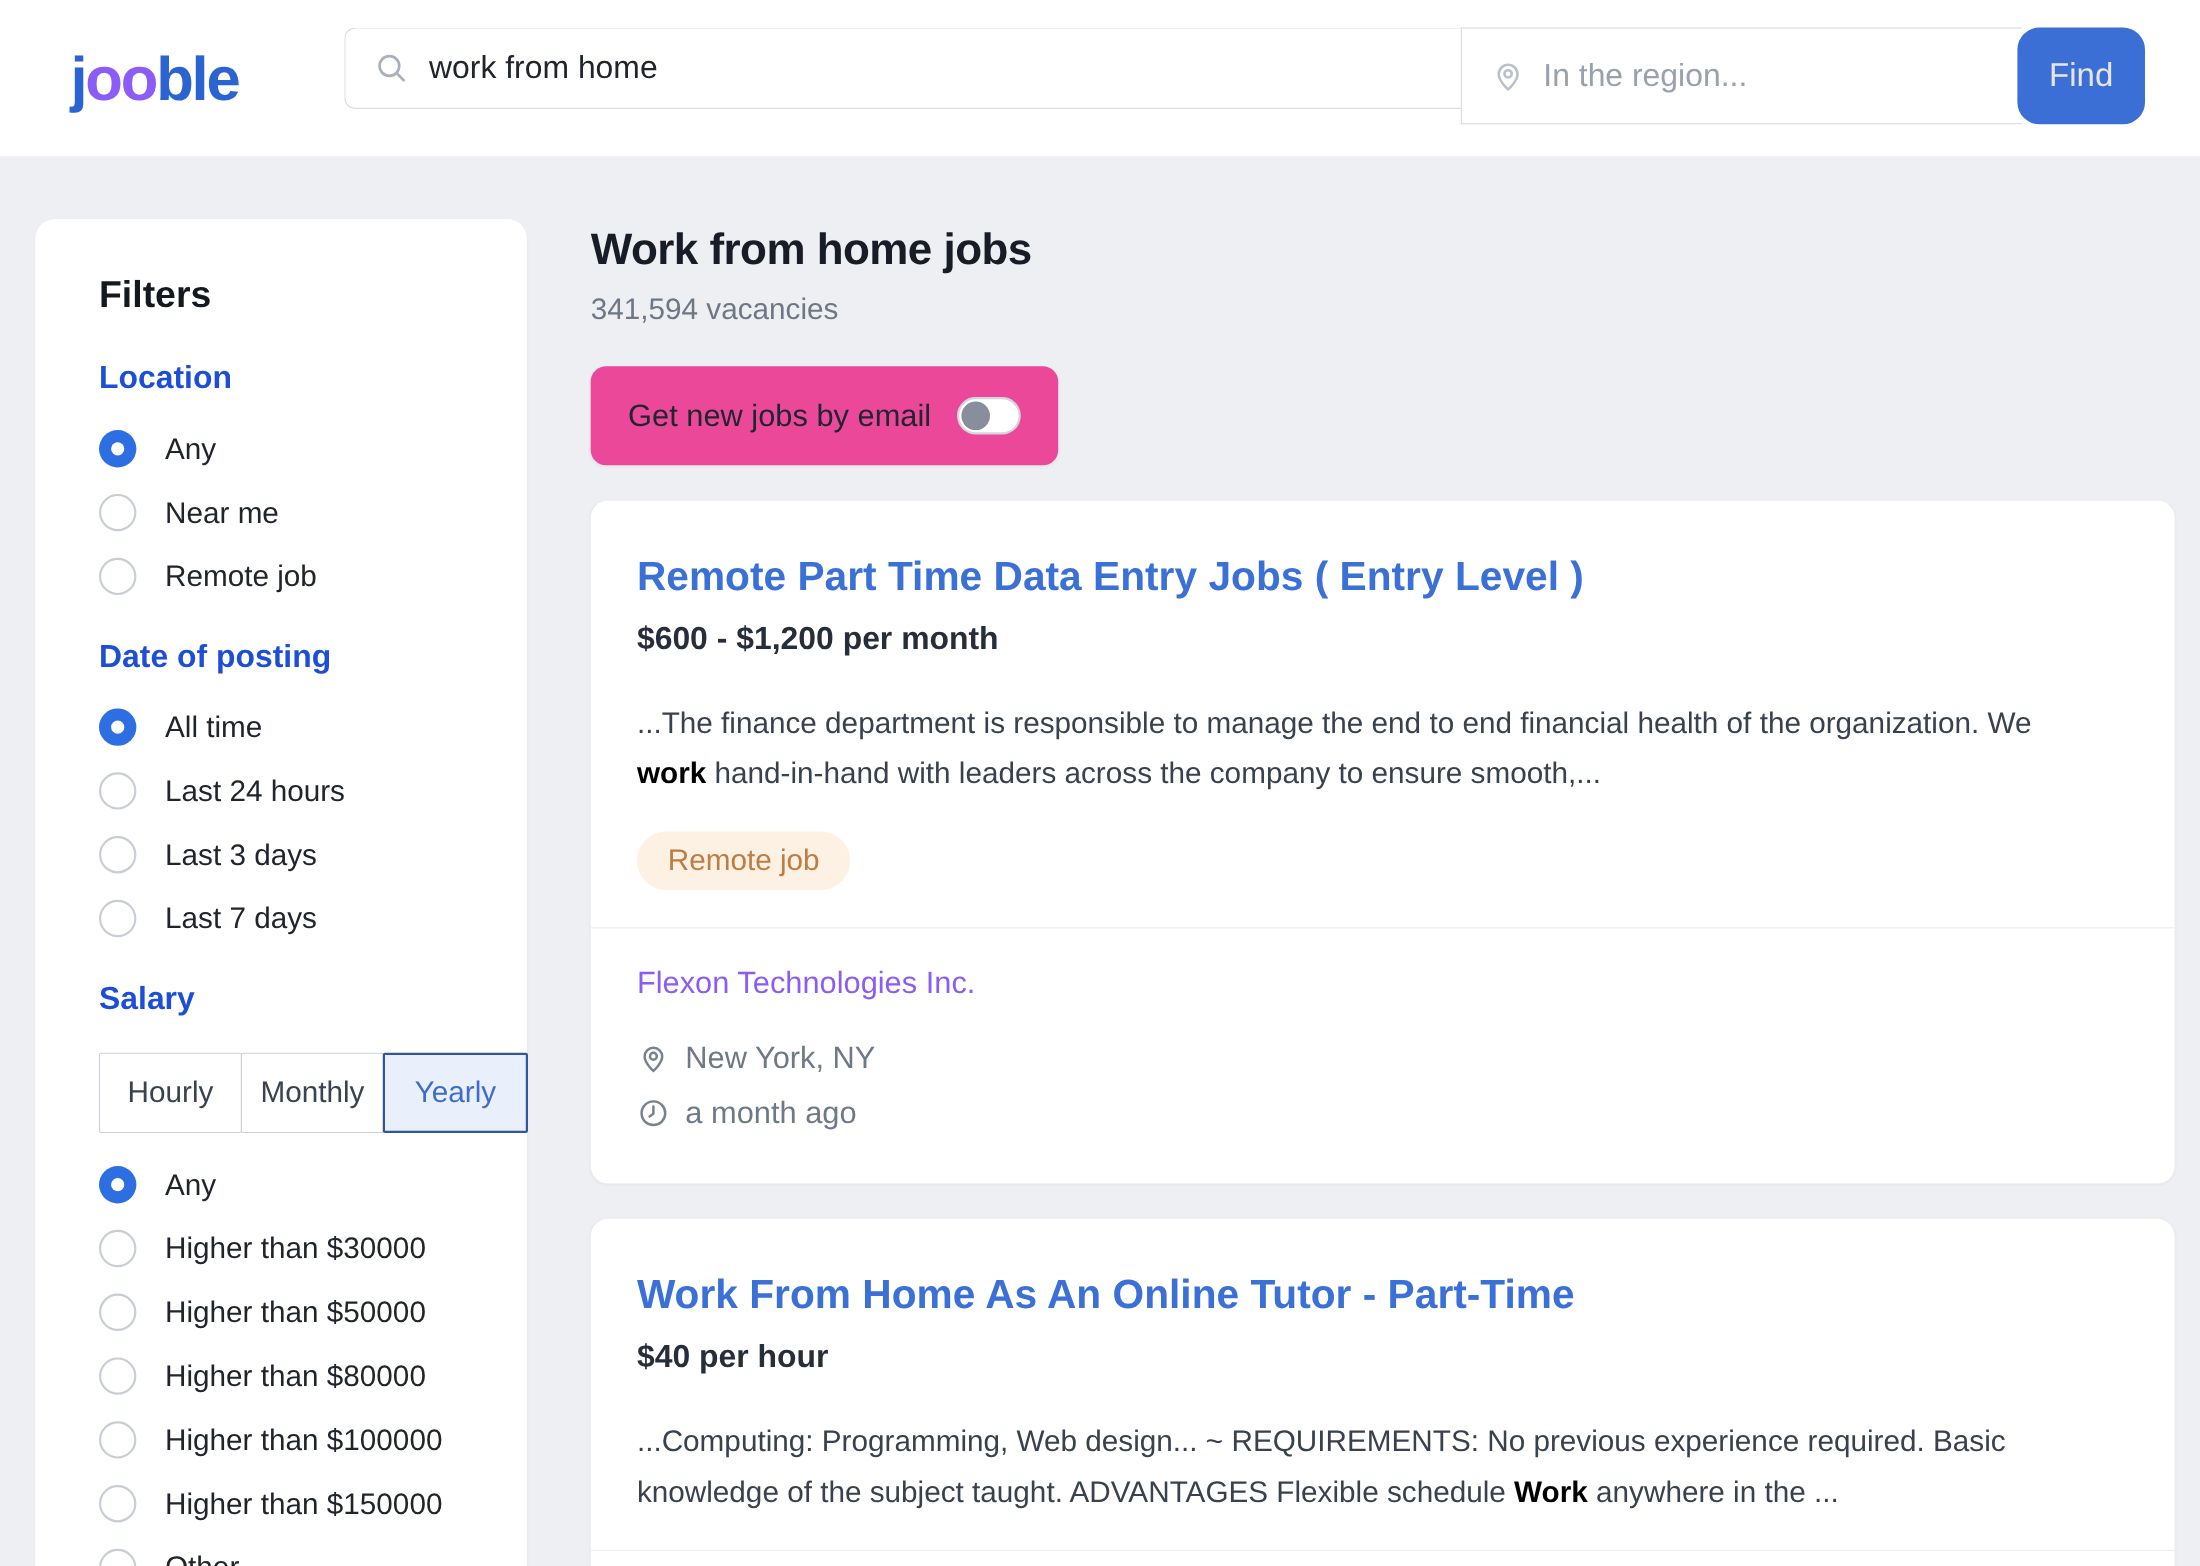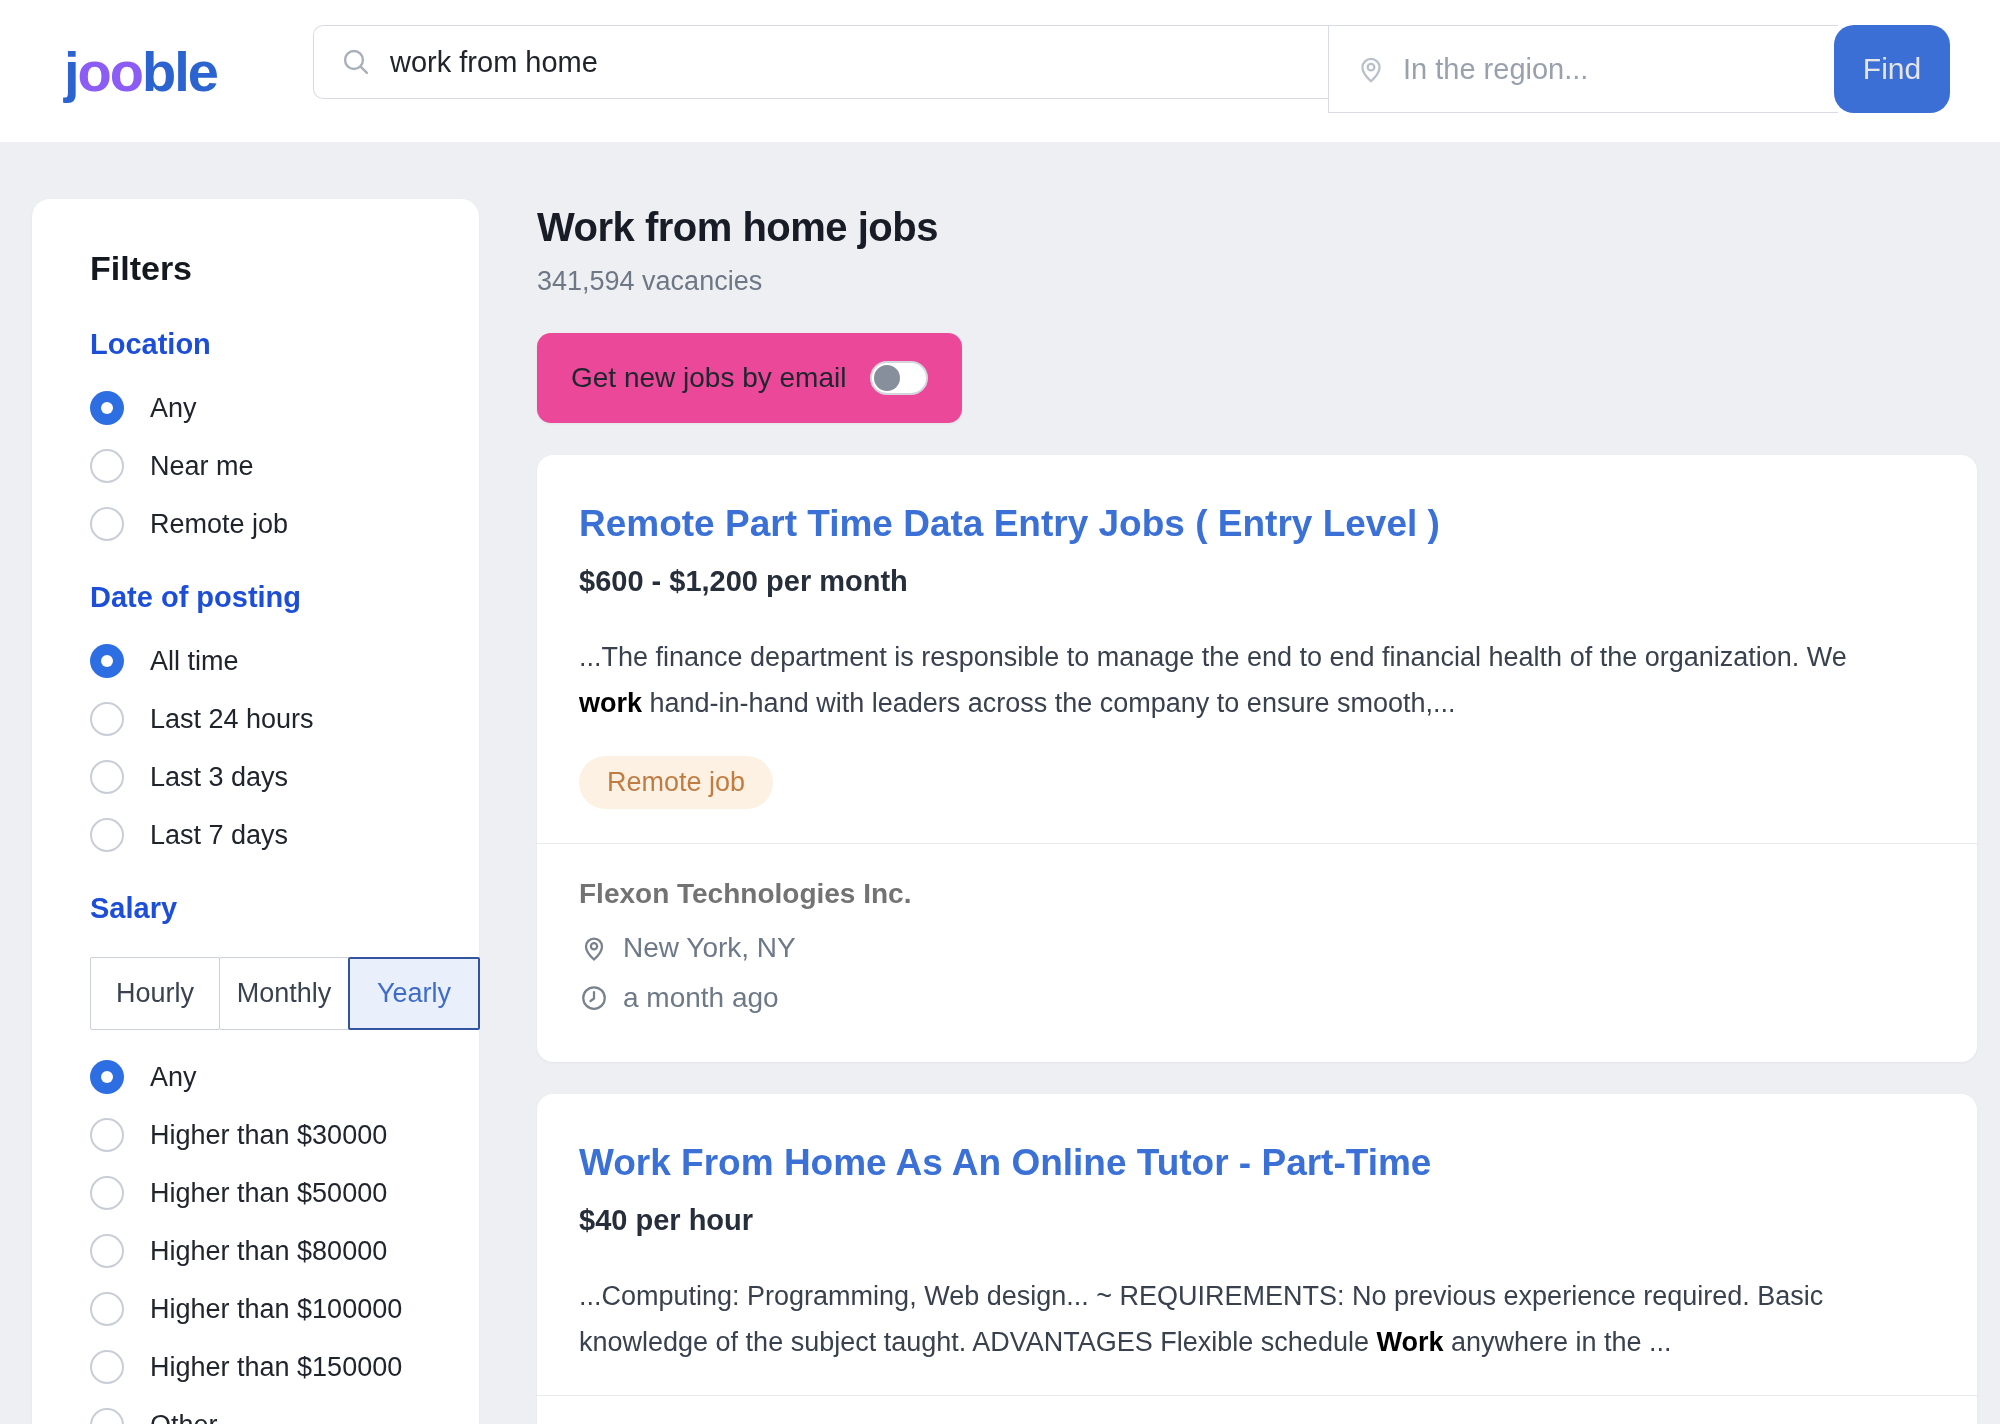--- a/index.html
+++ b/index.html
@@ -120,22 +120,22 @@
   .job-title { font-size:37px; line-height:46px; font-weight:bold; color:#3b70d6; cursor:pointer; }
   .job-salary { margin-top:18px; font-size:29px; font-weight:bold; color:#272e3b; }
   .job-desc { margin-top:36px; font-size:27px; line-height:46px; color:#39414e; max-width:1310px; }
   .job-desc b { color:#000000; }
   .job-tag {
     display:inline-block; margin-top:30px; padding:11px 28px;
     background:#fdf1e3; color:#c07d43; border-radius:999px; font-size:27px;
   }
   .job-divider { border-top:1px solid #e8eaee; margin-top:34px; }
   .job-card-bottom { padding:34px 42px 48px 42px; }
-  .job-company { font-size:28px; font-weight:bold; color:#737373; }
-  .meta-row { display:flex; align-items:center; gap:14px; margin-top:22px; color:#6e7987; font-size:28px; }
+  .job-company { font-size:28px; font-weight:normal; color:#8b5cf6; }
+  .meta-row { display:flex; align-items:center; gap:14px; margin-top:36px; color:#6e7987; font-size:28px; }
   .meta-row .icon { flex:0 0 30px; height:30px; }
   .card2 .job-divider { margin-top:30px; }
   .card2 { padding-bottom:120px; }
 </style>
 </head>
 <body>
 
 <div class="header">
   <div class="logo">
     <span class="lg-b">j</span>

